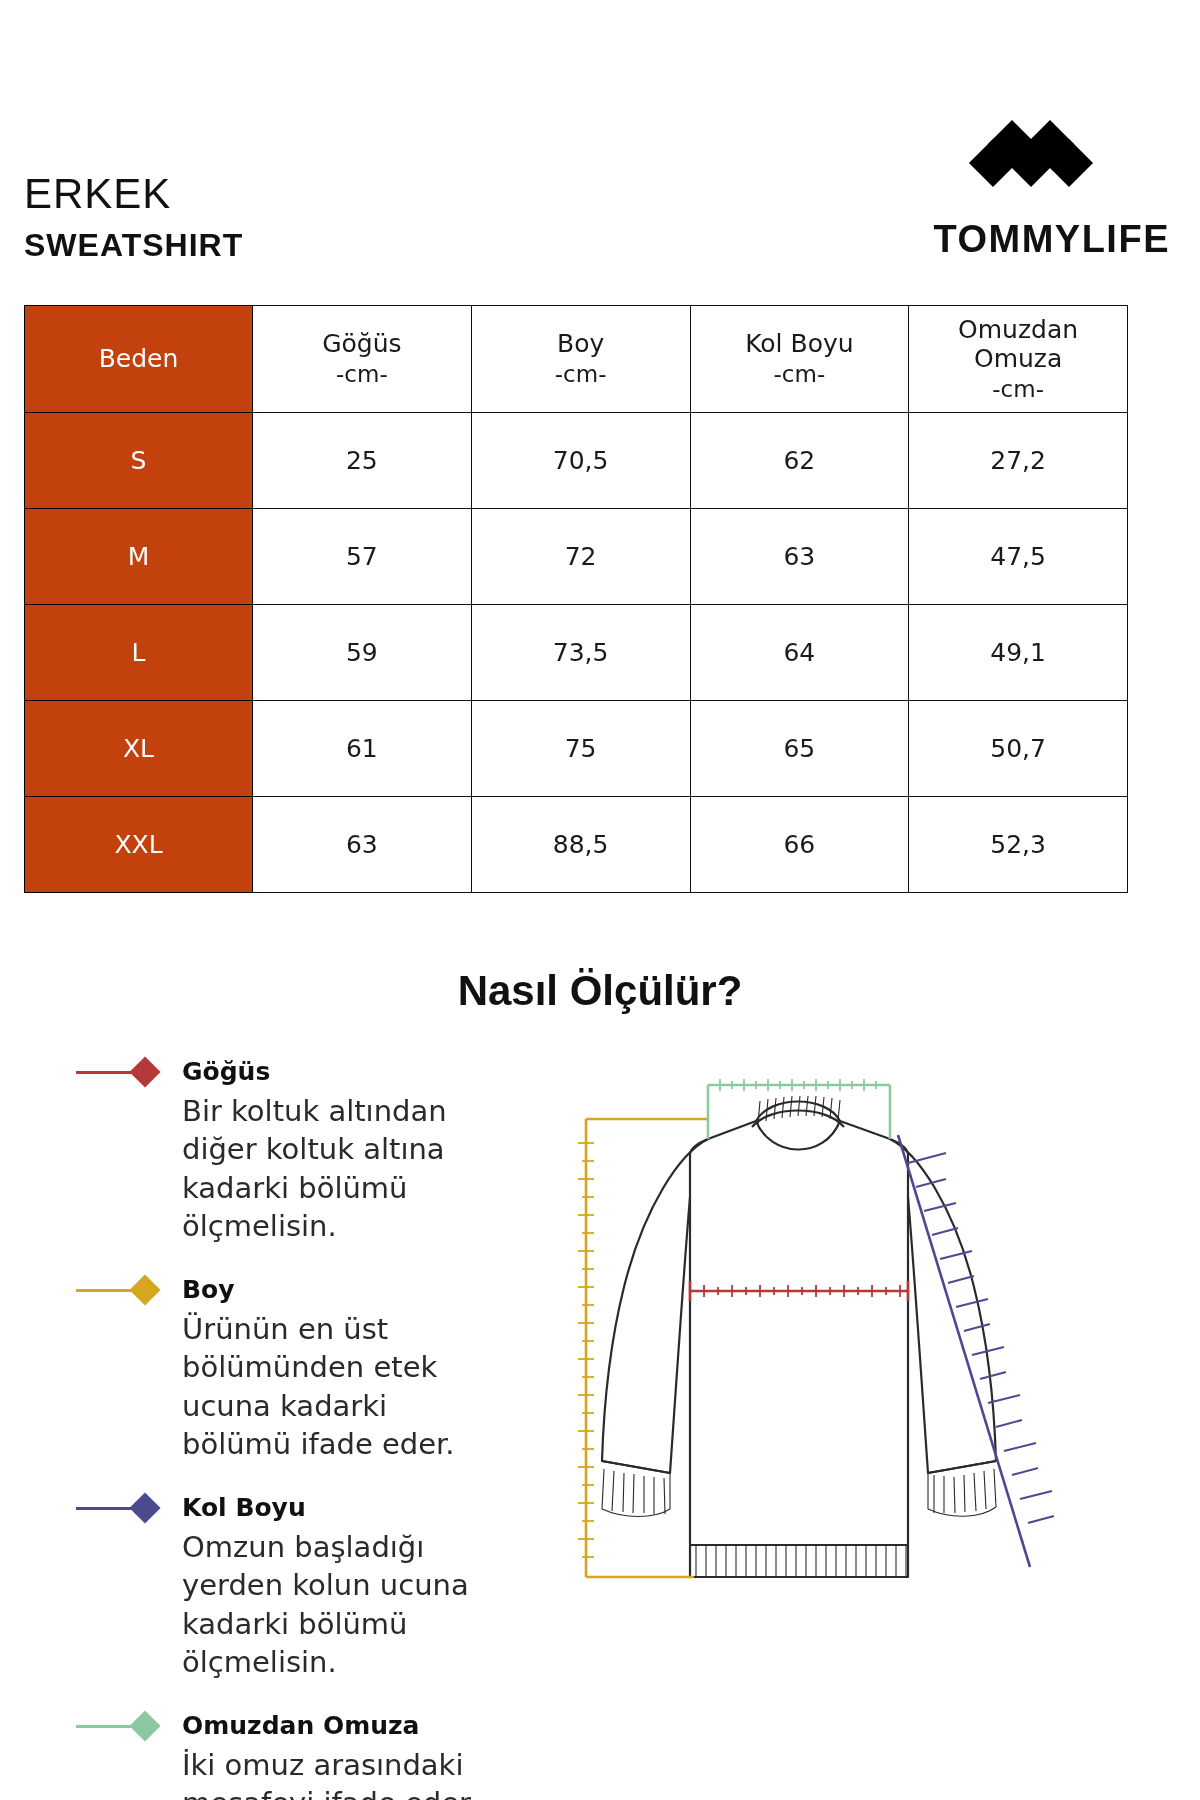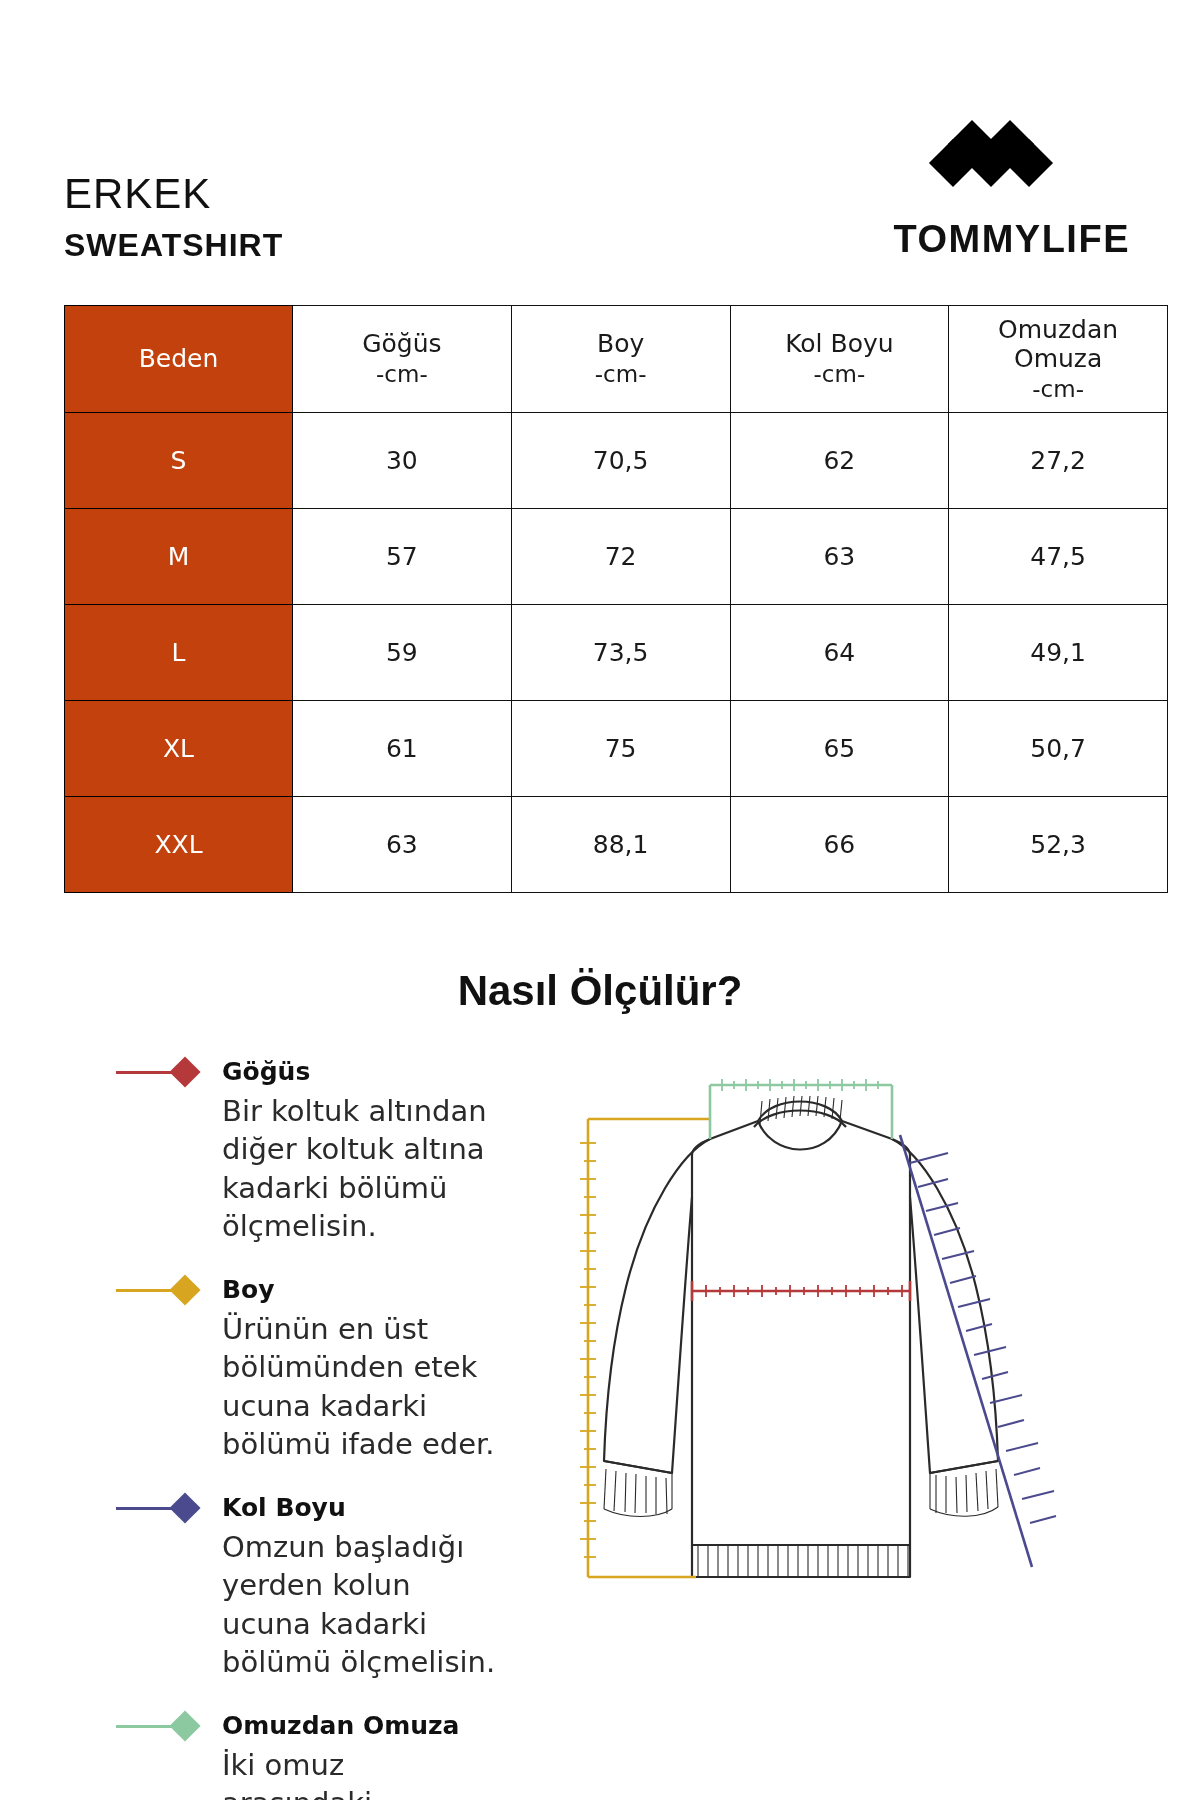--- a/index.html
+++ b/index.html
@@ -13,21 +13,21 @@
     font-family: "DejaVu Sans", sans-serif;
     color: #1a1a1a;
     position: relative;
     overflow: hidden;
   }
   .page {
     width: 1200px;
     height: 1800px;
     position: relative;
     box-sizing: border-box;
-    padding: 0 64px;
+    padding: 0 24px;
   }
 
   
   .header {
     display: flex;
     justify-content: space-between;
     align-items: flex-end;
     padding-top: 110px;
   }
   .title-block {
@@ -216,21 +216,21 @@
         </th>
         <th>
           <span>Omuzdan Omuza</span>
           <span class="unit">-cm-</span>
         </th>
       </tr>
     </thead>
     <tbody>
       <tr>
         <td class="col-size">S</td>
-        <td>30</td>
+        <td>25</td>
         <td>70,5</td>
         <td>62</td>
         <td>27,2</td>
       </tr>
       <tr>
         <td class="col-size">M</td>
         <td>57</td>
         <td>72</td>
         <td>63</td>
         <td>47,5</td>
@@ -245,21 +245,21 @@
       <tr>
         <td class="col-size">XL</td>
         <td>61</td>
         <td>75</td>
         <td>65</td>
         <td>50,7</td>
       </tr>
       <tr>
         <td class="col-size">XXL</td>
         <td>63</td>
-        <td>88,1</td>
+        <td>88,5</td>
         <td>66</td>
         <td>52,3</td>
       </tr>
     </tbody>
   </table>
 
   <div class="howto-title">Nasıl Ölçülür?</div>
 
   <div class="lower">
 

